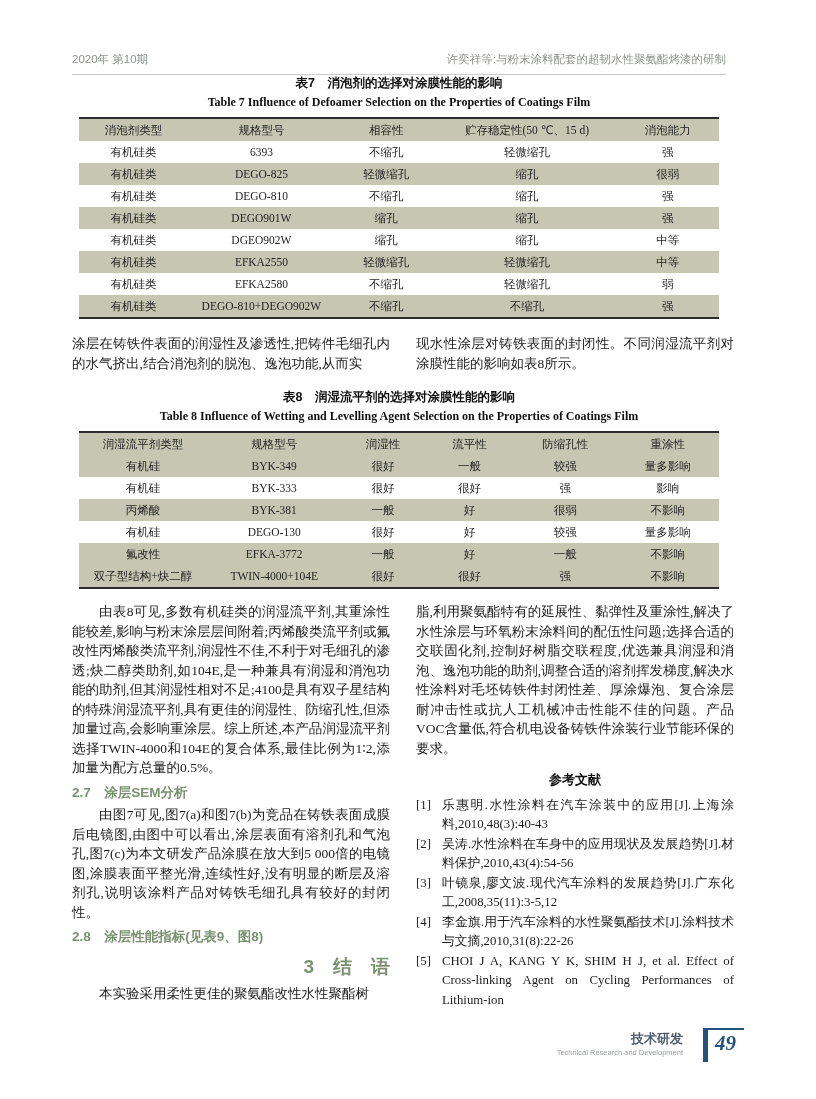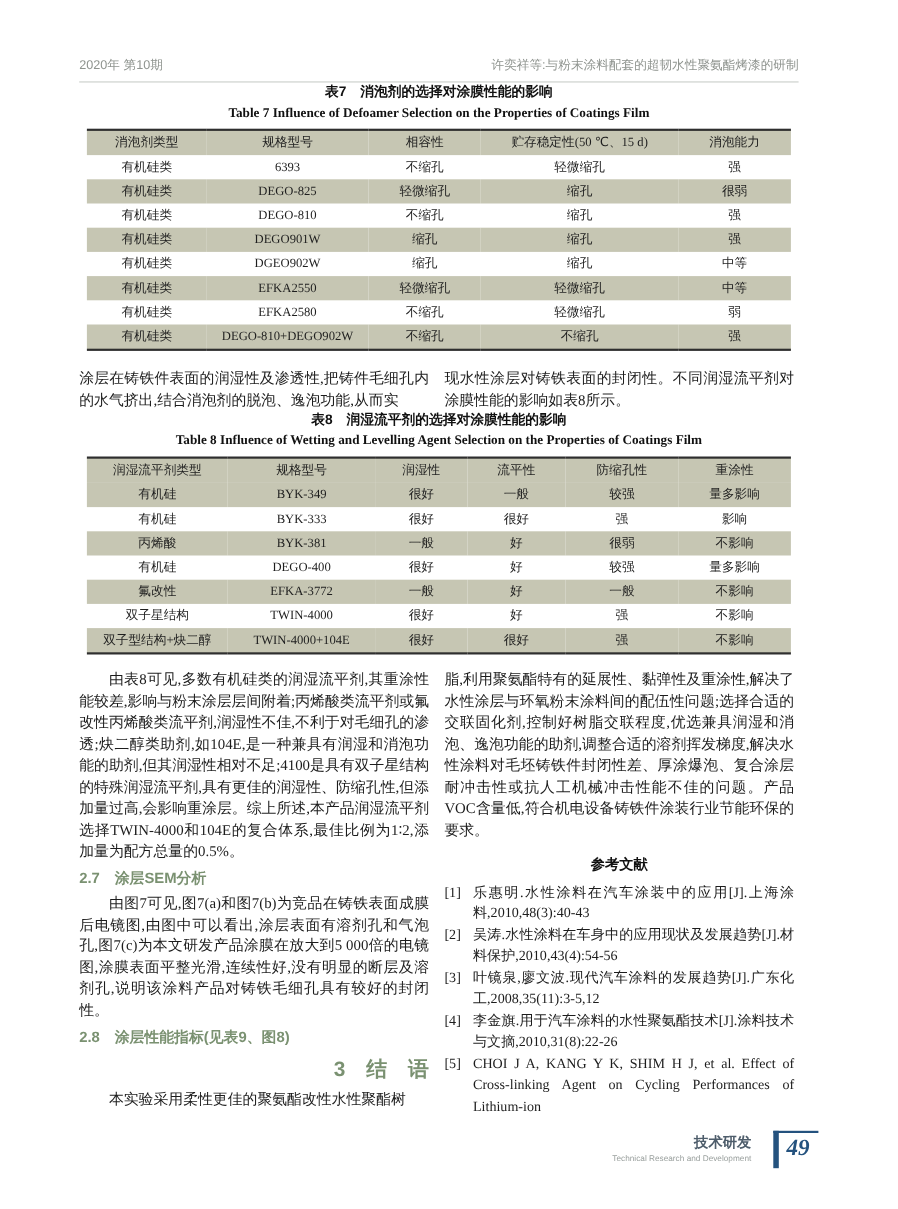--- a/index.html
+++ b/index.html
@@ -53,22 +53,22 @@
   }
   table.datatable th, table.datatable td{
     text-align:center;font-weight:normal;
     padding:4px 2px;
     color:#1e1e1e;
   }
   table.datatable thead tr{background:var(--table-shade);}
   table.datatable tbody tr.shade{background:var(--table-shade);}
   
   .twocol{
-    display:flex;gap:14px;
-    margin:0 auto;width:662px;
+    display:flex;gap:26px;
+    margin:16px auto;width:662px;
   }
   .col{
     width:318px;
     font-size:13.5px;line-height:19.5px;
     text-align:justify;
   }
   .col p{margin:0;}
   .col p.indent{text-indent:2em;}
   .bridge{margin-top:15px;}
   .mainbody{margin-top:13px;}
@@ -267,40 +267,32 @@
         <tr class="shade">
           <td>丙烯酸</td>
           <td>BYK-381</td>
           <td>一般</td>
           <td>好</td>
           <td>很弱</td>
           <td>不影响</td>
         </tr>
         <tr>
           <td>有机硅</td>
-          <td>DEGO-400</td>
+          <td>DEGO-130</td>
           <td>很好</td>
           <td>好</td>
           <td>较强</td>
           <td>量多影响</td>
         </tr>
         <tr class="shade">
           <td>氟改性</td>
           <td>EFKA-3772</td>
           <td>一般</td>
           <td>好</td>
           <td>一般</td>
-          <td>不影响</td>
-        </tr>
-        <tr>
-          <td>双子星结构</td>
-          <td>TWIN-4000</td>
-          <td>很好</td>
-          <td>好</td>
-          <td>强</td>
           <td>不影响</td>
         </tr>
         <tr class="shade">
           <td>双子型结构+炔二醇</td>
           <td>TWIN-4000+104E</td>
           <td>很好</td>
           <td>很好</td>
           <td>强</td>
           <td>不影响</td>
         </tr>

